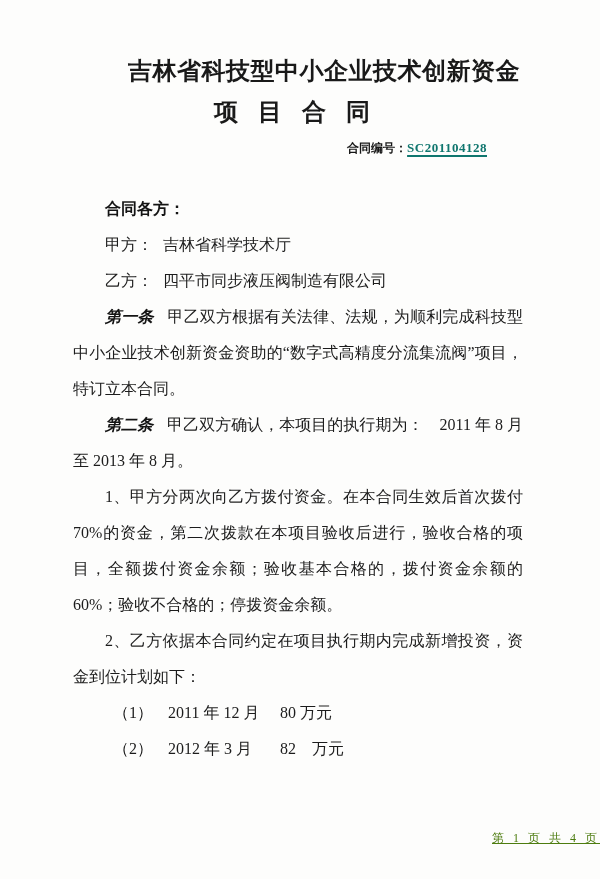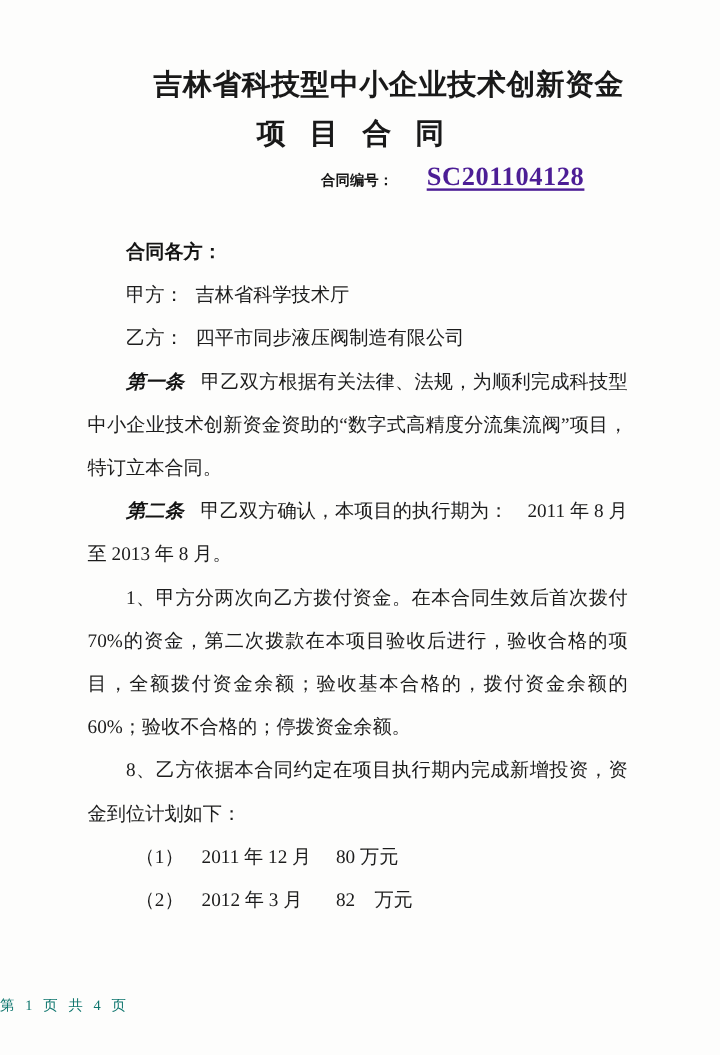--- a/index.html
+++ b/index.html
@@ -43,27 +43,26 @@
   }
   .contract-no .label {
     font-family:"Liberation Sans","DejaVu Sans",sans-serif;
     font-weight:700;
     font-size:12px;
     color:#161616;
   }
   .contract-no .num {
     font-family:"Liberation Serif","DejaVu Serif",serif;
     font-weight:700;
-    font-size:22px;
+    font-size:13px;
     letter-spacing:0.5px;
-    color:#4c1d95;
+    color:#0f766e;
     text-decoration:underline;
     text-underline-offset:3px;
     text-decoration-thickness:1.5px;
-    margin-left:28px;
   }
   .body {
     margin:30px 77px 0 73px;
     font-size:16px;
     line-height:36px;
     text-align:justify;
     text-justify:inter-ideograph;
   }
   .body p { margin:0; }
   .indent { text-indent:2em; }
@@ -77,25 +76,26 @@
   .sched {
     display:flex;
     padding-left:40px;
     white-space:nowrap;
   }
   .sched .s-no   { width:55px; }
   .sched .s-date { width:112px; }
   .footer {
     position:absolute;
     left:0; right:0; bottom:34px;
-    text-align:left;
+    text-align:right;
     font-size:12px;
     line-height:14px;
     letter-spacing:3px;
-    color:#0f766e;
+    color:#4d7c0f;
+    text-decoration:underline;
   }
 </style>
 </head>
 <body>
 
 <div class="page">
 
   <div class="header">
     <div class="title1">吉林省科技型中小企业技术创新资金</div>
     <div class="title2">项目合同</div>
@@ -122,21 +122,21 @@
       <span class="hei article-no">第一条</span><span>甲乙双方根据有关法律、法规，为顺利完成科技型中小企业技术创新资金资助的“数字式高精度分流集流阀”项目，特订立本合同。</span>
     </p>
 
     <p class="indent">
       <span class="hei article-no">第二条</span><span>甲乙双方确认，本项目的执行期为：　2011 年 8 月　至 2013 年 8 月。</span>
     </p>
 
 
     <p class="indent">1、甲方分两次向乙方拨付资金。在本合同生效后首次拨付 70%的资金，第二次拨款在本项目验收后进行，验收合格的项目，全额拨付资金余额；验收基本合格的，拨付资金余额的 60%；验收不合格的；停拨资金余额。</p>
 
-    <p class="indent">8、乙方依据本合同约定在项目执行期内完成新增投资，资金到位计划如下：</p>
+    <p class="indent">2、乙方依据本合同约定在项目执行期内完成新增投资，资金到位计划如下：</p>
 
     <div class="sched">
       <span class="s-no">（1）</span>
       <span class="s-date">2011 年 12 月</span>
       <span class="s-amt">80 万元</span>
     </div>
 
     <div class="sched">
       <span class="s-no">（2）</span>
       <span class="s-date">2012 年 3 月</span>

